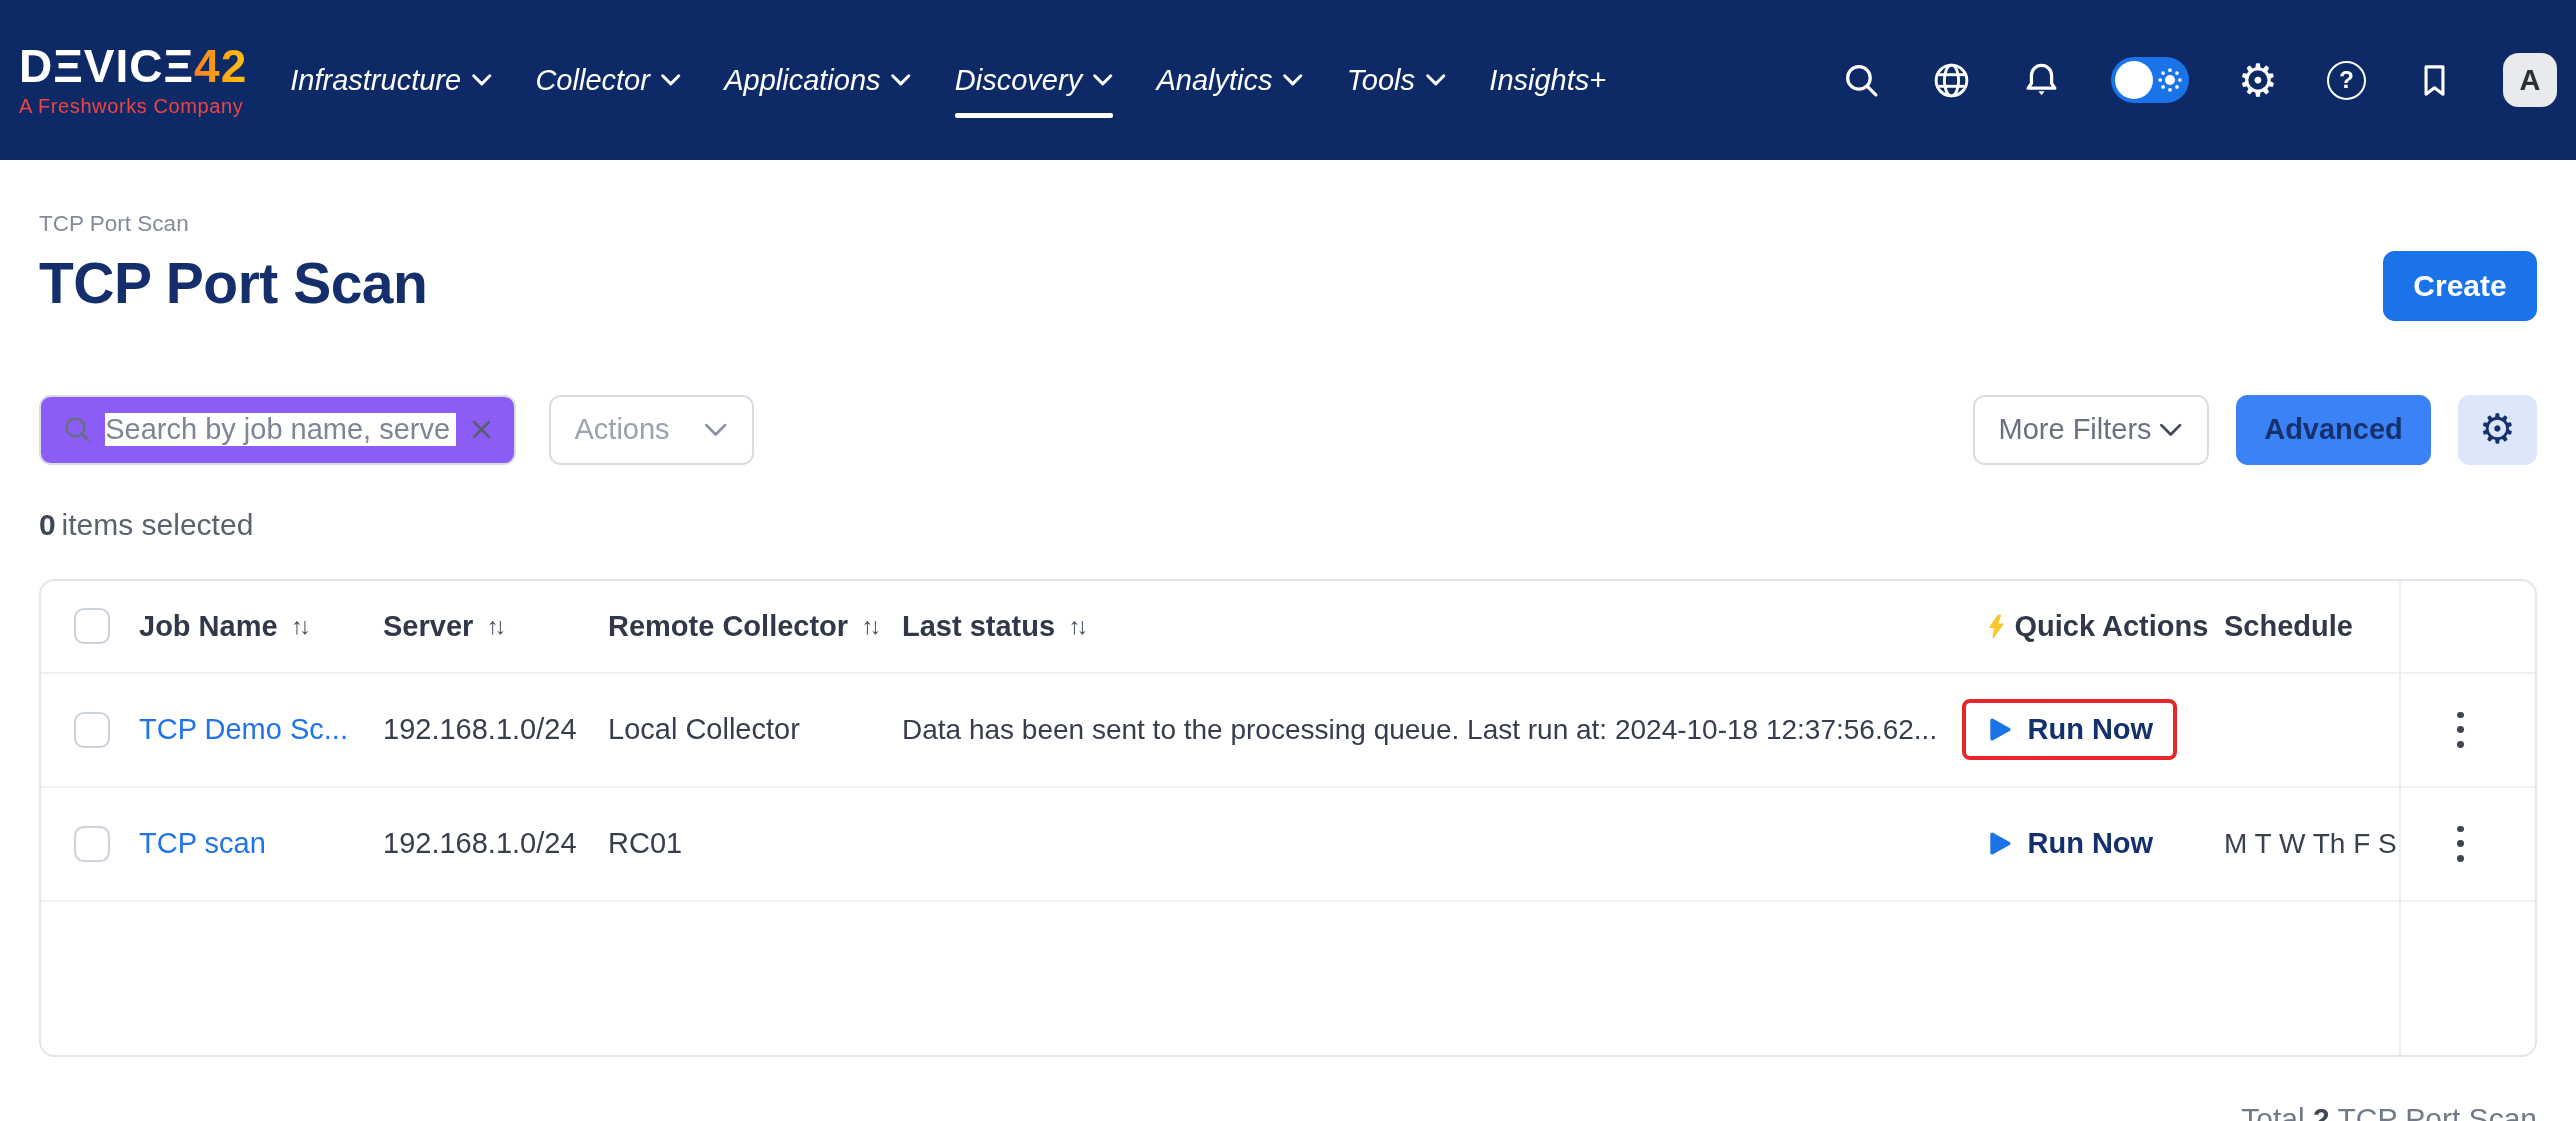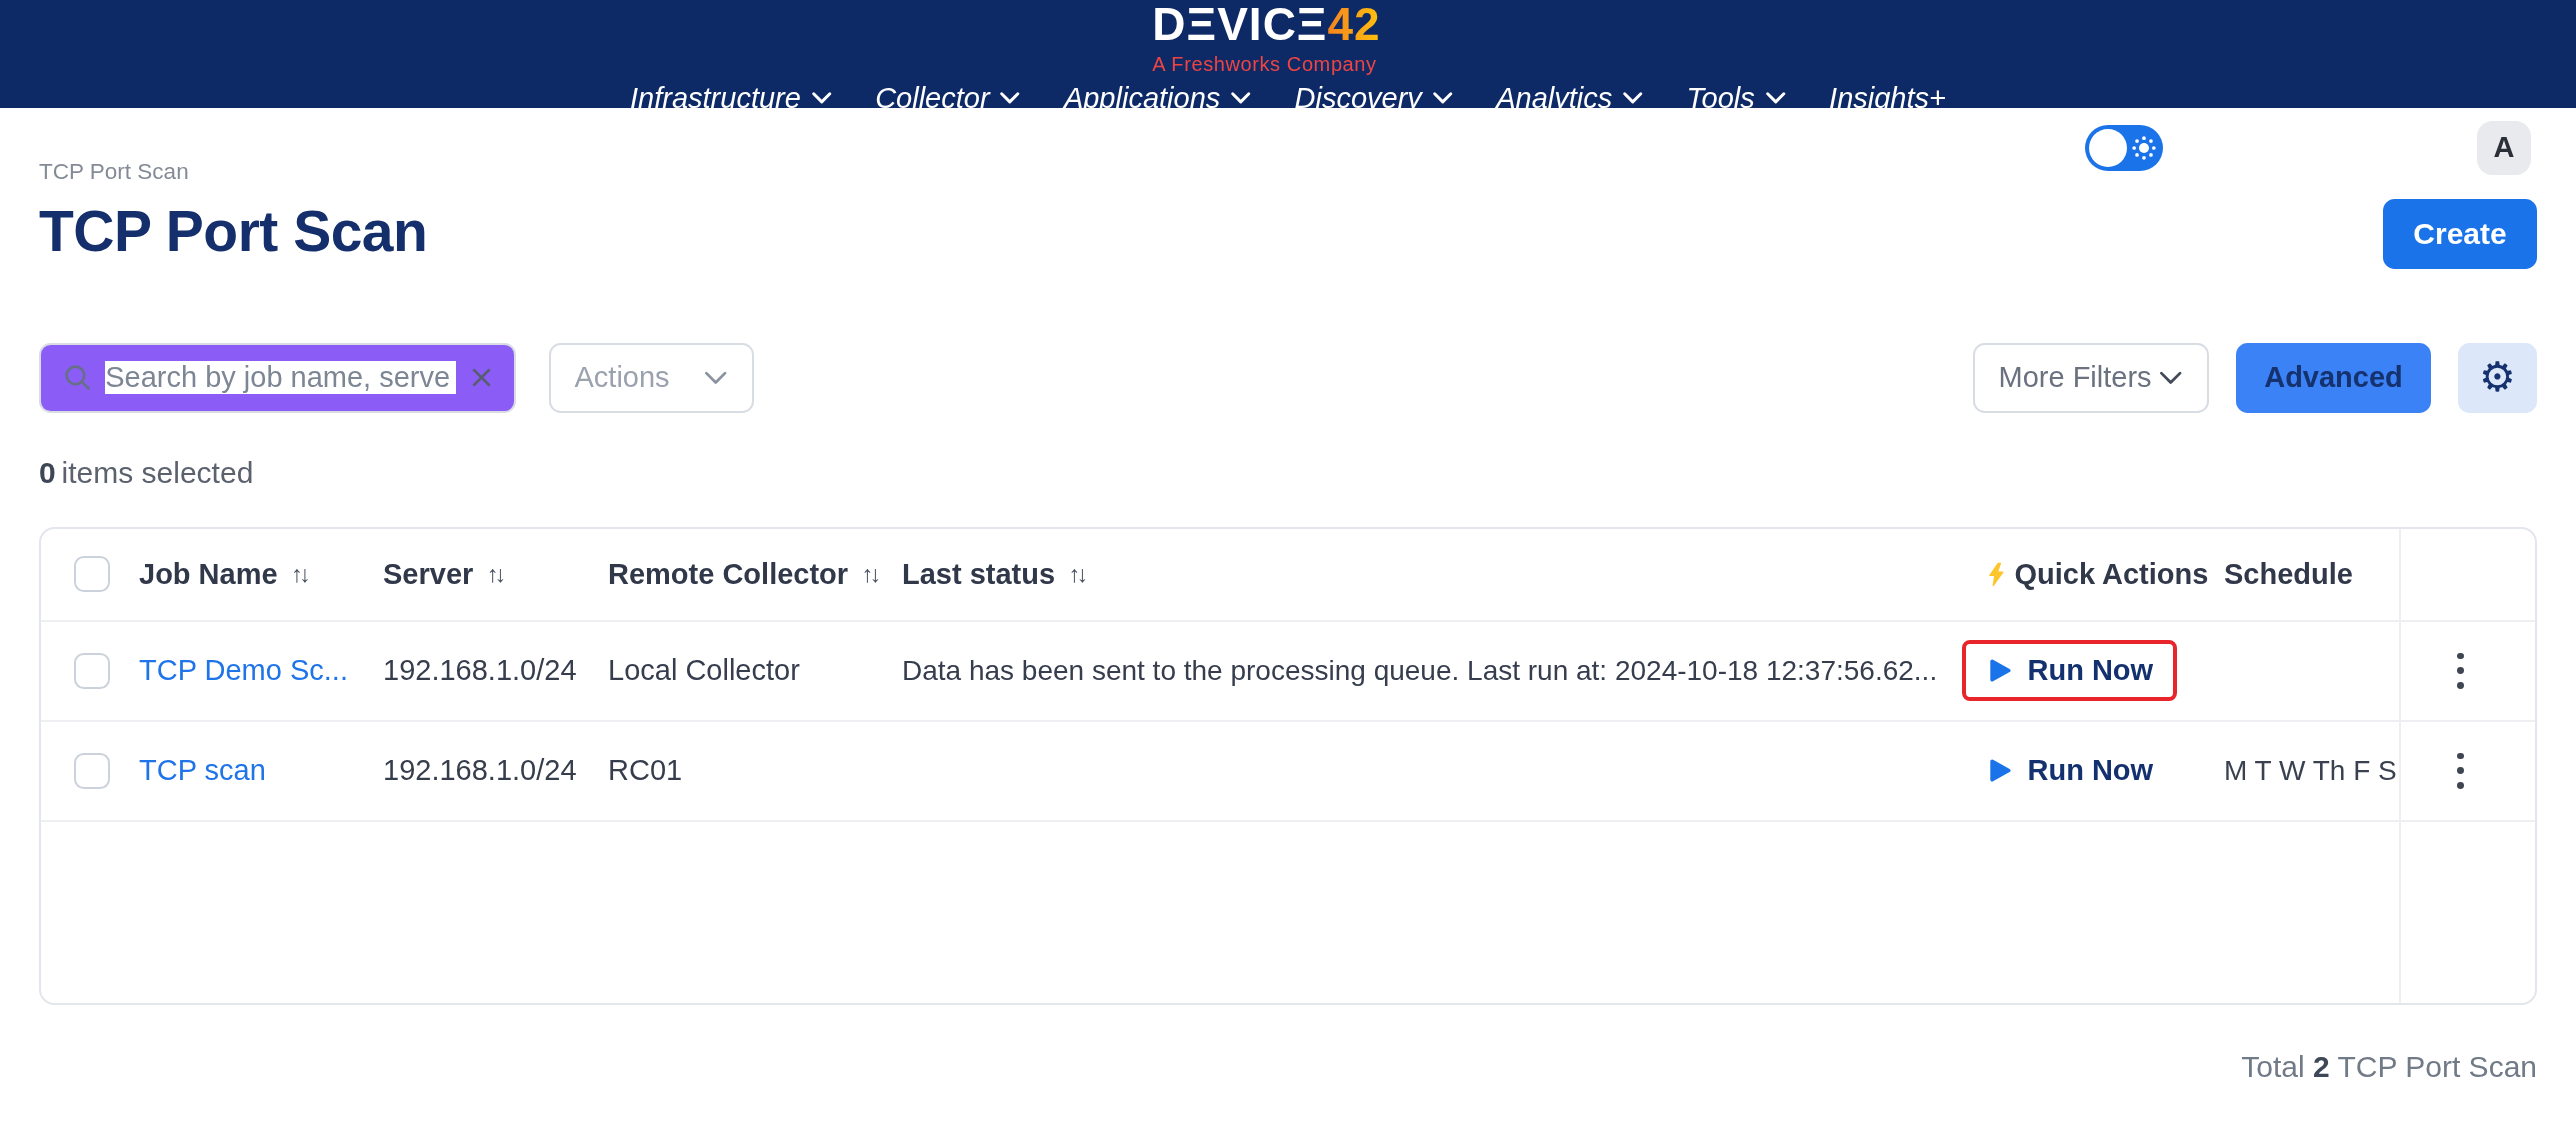--- a/index.html
+++ b/index.html
@@ -1,19 +1,19 @@
 <!DOCTYPE html>
 <html><head>
 <meta charset="utf-8">
 <style>
   * { margin:0; padding:0; box-sizing:border-box; }
   html,body { width:2576px; height:1122px; background:#ffffff; font-family:"Liberation Sans", sans-serif; overflow:hidden; }
 
   
-  .navbar { height:108px; background:#0e2a66; display:flex; align-items:center; padding:0 45px;flex-direction:column; }
+  .navbar { height:160px; background:#0e2a66; display:flex; align-items:center; padding:0 19px; }
   .logo { display:flex; flex-direction:column; margin-right:43px; cursor:pointer; }
   .logo-line { font-size:46px; font-weight:bold; letter-spacing:1px; line-height:49px; white-space:nowrap; }
   .logo-primary { color:#ffffff; }
   .logo-accent { background:linear-gradient(90deg,#f58220,#ffc20e); -webkit-background-clip:text; background-clip:text; color:#f9a11b; -webkit-text-fill-color:transparent; }
   .logo-sub { color:#ef4444; font-size:20px; letter-spacing:0.6px; margin-top:3.9px; }
 
   .nav-menu { display:flex; align-items:center; gap:43px; }
   .nav-item { position:relative; display:flex; align-items:center; gap:9.8px; color:#ffffff; font-size:29px; font-weight:500; cursor:pointer; padding:5.9px 0;font-style:italic; }
   .nav-item.active::after { content:""; position:absolute; left:0; right:0; bottom:-15.6px; height:4.9px; background:#ffffff; border-radius:2px; }
   .chev { width:21.5px; height:13.7px; }
@@ -49,21 +49,21 @@
   .btn-gear { width:79px; height:70px; background:#dce7fa; border:none; border-radius:11.7px; display:flex; align-items:center; justify-content:center; cursor:pointer; }
   .btn-gear .gear-glyph { color:#15316e; font-size:41px; }
 
   .selection-line { margin-top:43px; font-size:30px; color:#5b626e; }
   .selection-line b { color:#3f4756; margin-right:5.9px; }
 
   
   .card { margin-top:37px; height:478px; border:2px solid #e3e6ec; border-radius:15.6px; display:flex; flex-direction:column; overflow:hidden; background:#fff; }
   .trow { display:grid; grid-template-columns:98px 244px 225px 294px 1047px 275px 175px 1fr; align-items:center; }
   .thead { height:93px; border-bottom:2px solid #edeff3; }
-  .tr { height:100px; border-bottom:2px solid #edeff3; }
+  .tr { height:114px; border-bottom:2px solid #edeff3; }
   .tfiller { flex:1; }
   .cell { padding-right:15.6px; overflow:hidden; white-space:nowrap; display:flex; align-items:center; }
   .cell-check { padding-left:33px; }
   .cell-menu { justify-content:center; border-left:2px solid #edeff3; height:100%; }
   .th { font-size:29px; font-weight:bold; color:#30384a; gap:9.8px; }
   .sort { font-size:23.5px; color:#4a5160; letter-spacing:-3.9px; font-weight:normal; margin-left:3.9px; }
   .checkbox { width:36px; height:36px; border:2.9px solid #ccd2dc; border-radius:9.8px; background:#fff; cursor:pointer; flex:none; }
   .link { color:#1f74e9; font-size:29px; cursor:pointer; text-decoration:none; }
   .td { font-size:29px; color:#363d4d; }
   .td-status { font-size:28px; }

